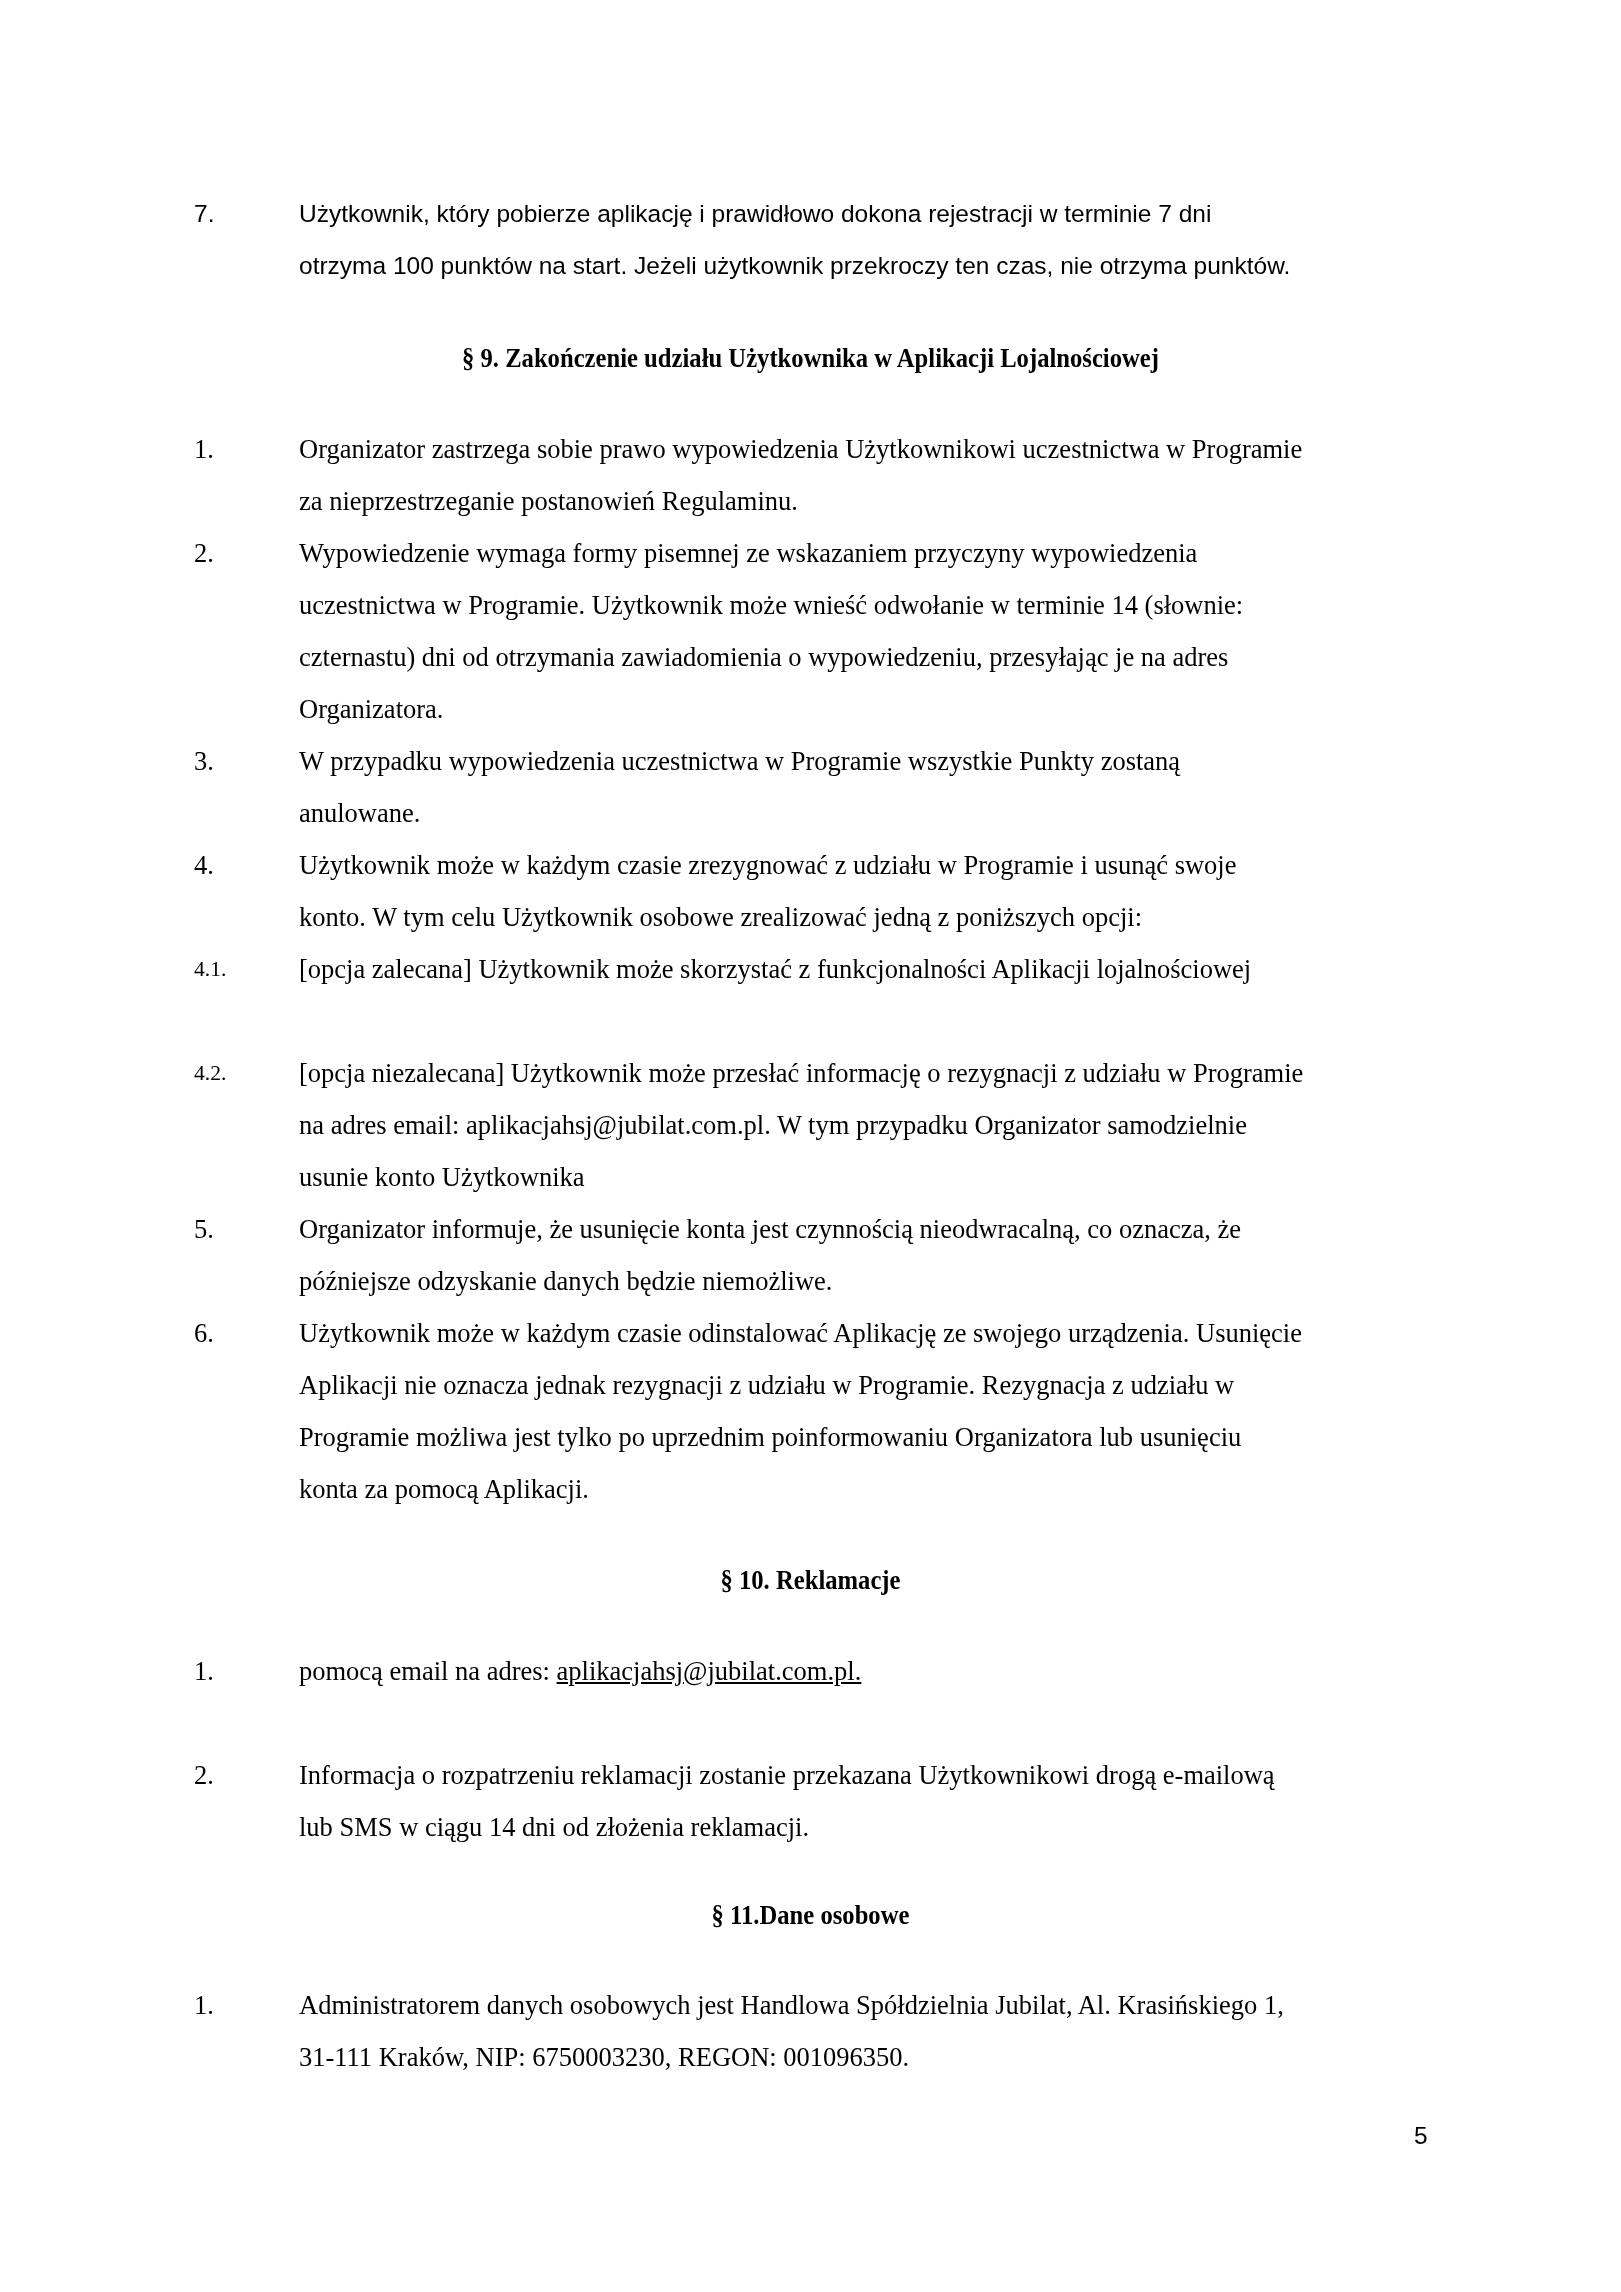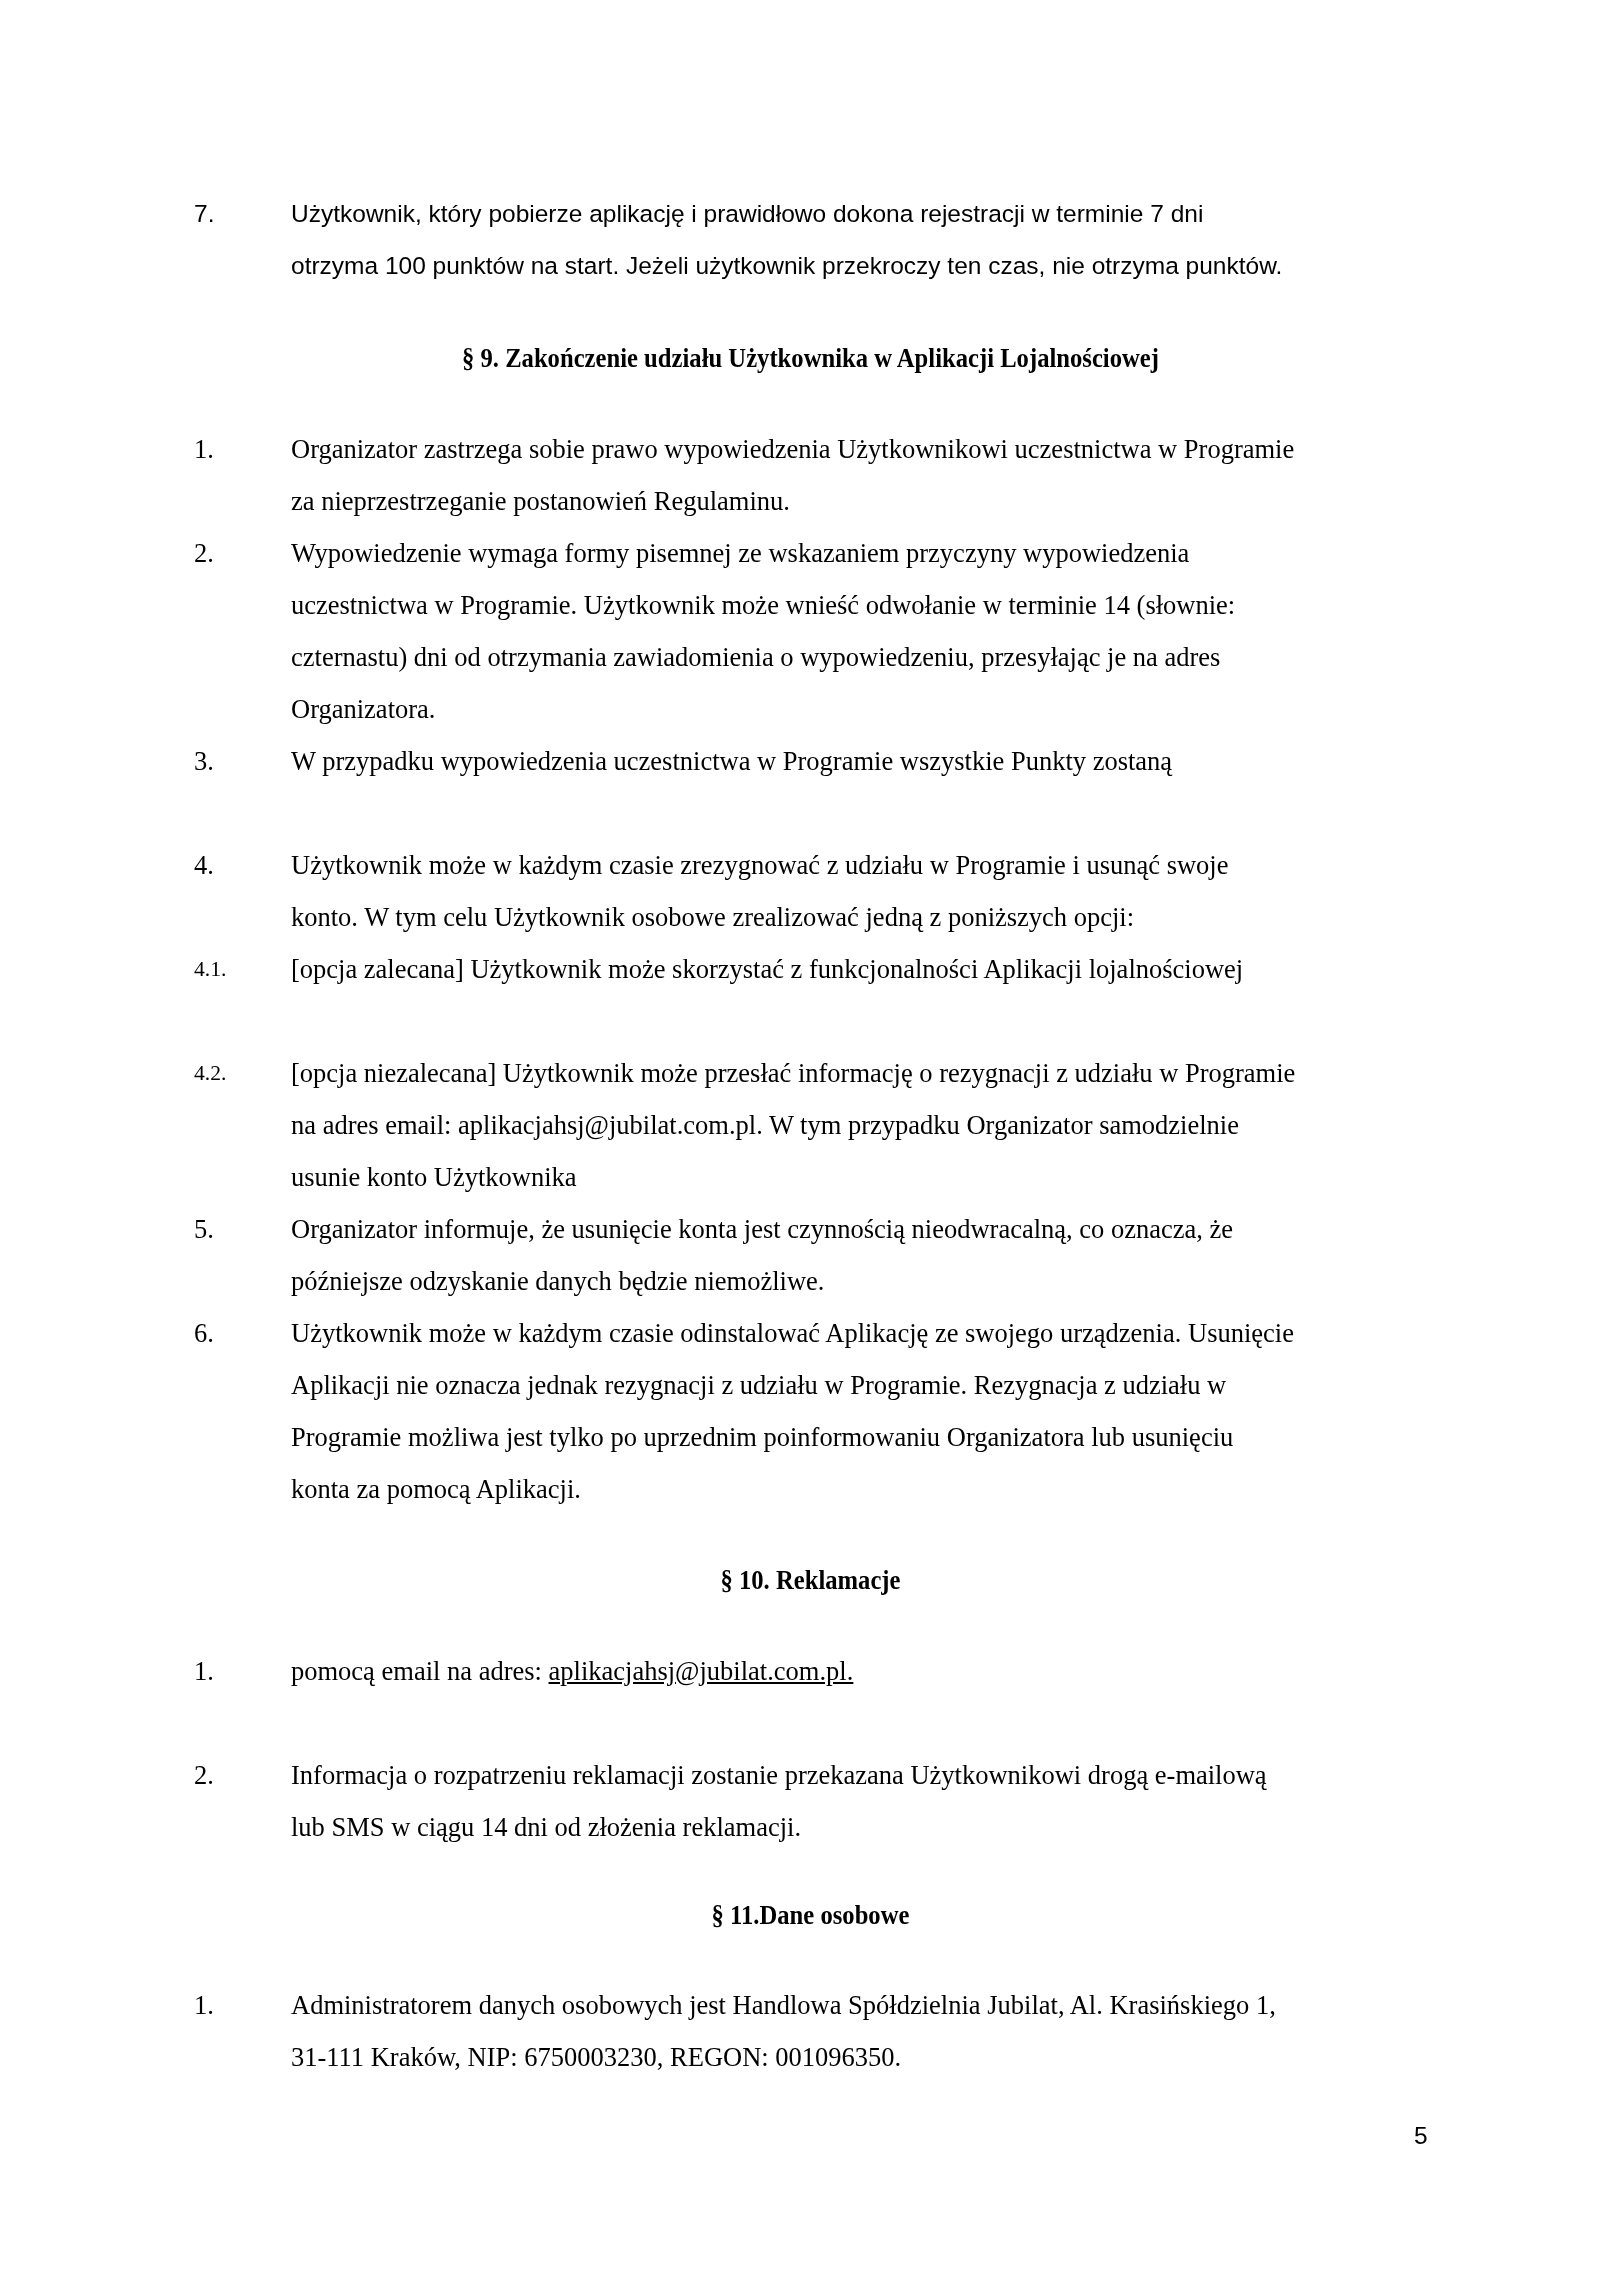--- a/index.html
+++ b/index.html
@@ -3,21 +3,21 @@
 <meta charset="utf-8">
 <style>
   html, body { margin: 0; padding: 0; background: #ffffff; }
   body { width: 1621px; height: 2293px; position: relative; overflow: hidden; color: #000; }
   .page { position: absolute; left: 0; top: 0; width: 1621px; height: 2293px; background: #fff; }
   .sans { font-family: "Liberation Sans", "DejaVu Sans", sans-serif; font-size: 24.5px; }
   .serif { font-family: "Liberation Serif", "DejaVu Serif", serif; font-size: 26.5px; }
   .item { position: absolute; left: 0; width: 1621px; }
   .num { position: absolute; left: 194px; line-height: 52px; }
   .num.sub { font-size: 21.6px; font-family: Liberation Serif, serif; }
-  .text { position: absolute; left: 291px; width: 1157px; line-height: 52px; }
+  .text { position: absolute; left: 299px; width: 1157px; line-height: 52px; }
   .heading { position: absolute; left: 0; width: 1621px; text-align: center; font-family: "Liberation Serif", "DejaVu Serif", serif; font-weight: bold; font-size: 26.5px; transform: scaleX(0.93); }
   .link { text-decoration: underline; text-align: right; }
   .page-number { position: absolute; left: 1414px; top: 2122px; font-family: "Liberation Sans", "DejaVu Sans", sans-serif; font-size: 24.5px; }
 </style>
 </head>
 <body>
 
 <div class="page">
 
   <div class="item sans" style="top:188px;">
@@ -45,20 +45,21 @@
       <div>uczestnictwa w Programie. Użytkownik może wnieść odwołanie w terminie 14 (słownie:</div>
       <div>czternastu) dni od otrzymania zawiadomienia o wypowiedzeniu, przesyłając je na adres</div>
       <div>Organizatora.</div>
     </div>
   </div>
 
   <div class="item serif" style="top:735px;">
     <span class="num">3.</span>
     <div class="text">
       <div>W przypadku wypowiedzenia uczestnictwa w Programie wszystkie Punkty zostaną</div>
+      <div>anulowane.</div>
     </div>
   </div>
 
   <div class="item serif" style="top:839px;">
     <span class="num">4.</span>
     <div class="text">
       <div>Użytkownik może w każdym czasie zrezygnować z udziału w Programie i usunąć swoje</div>
       <div>konto. W tym celu Użytkownik osobowe zrealizować jedną z poniższych opcji:</div>
     </div>
   </div>

